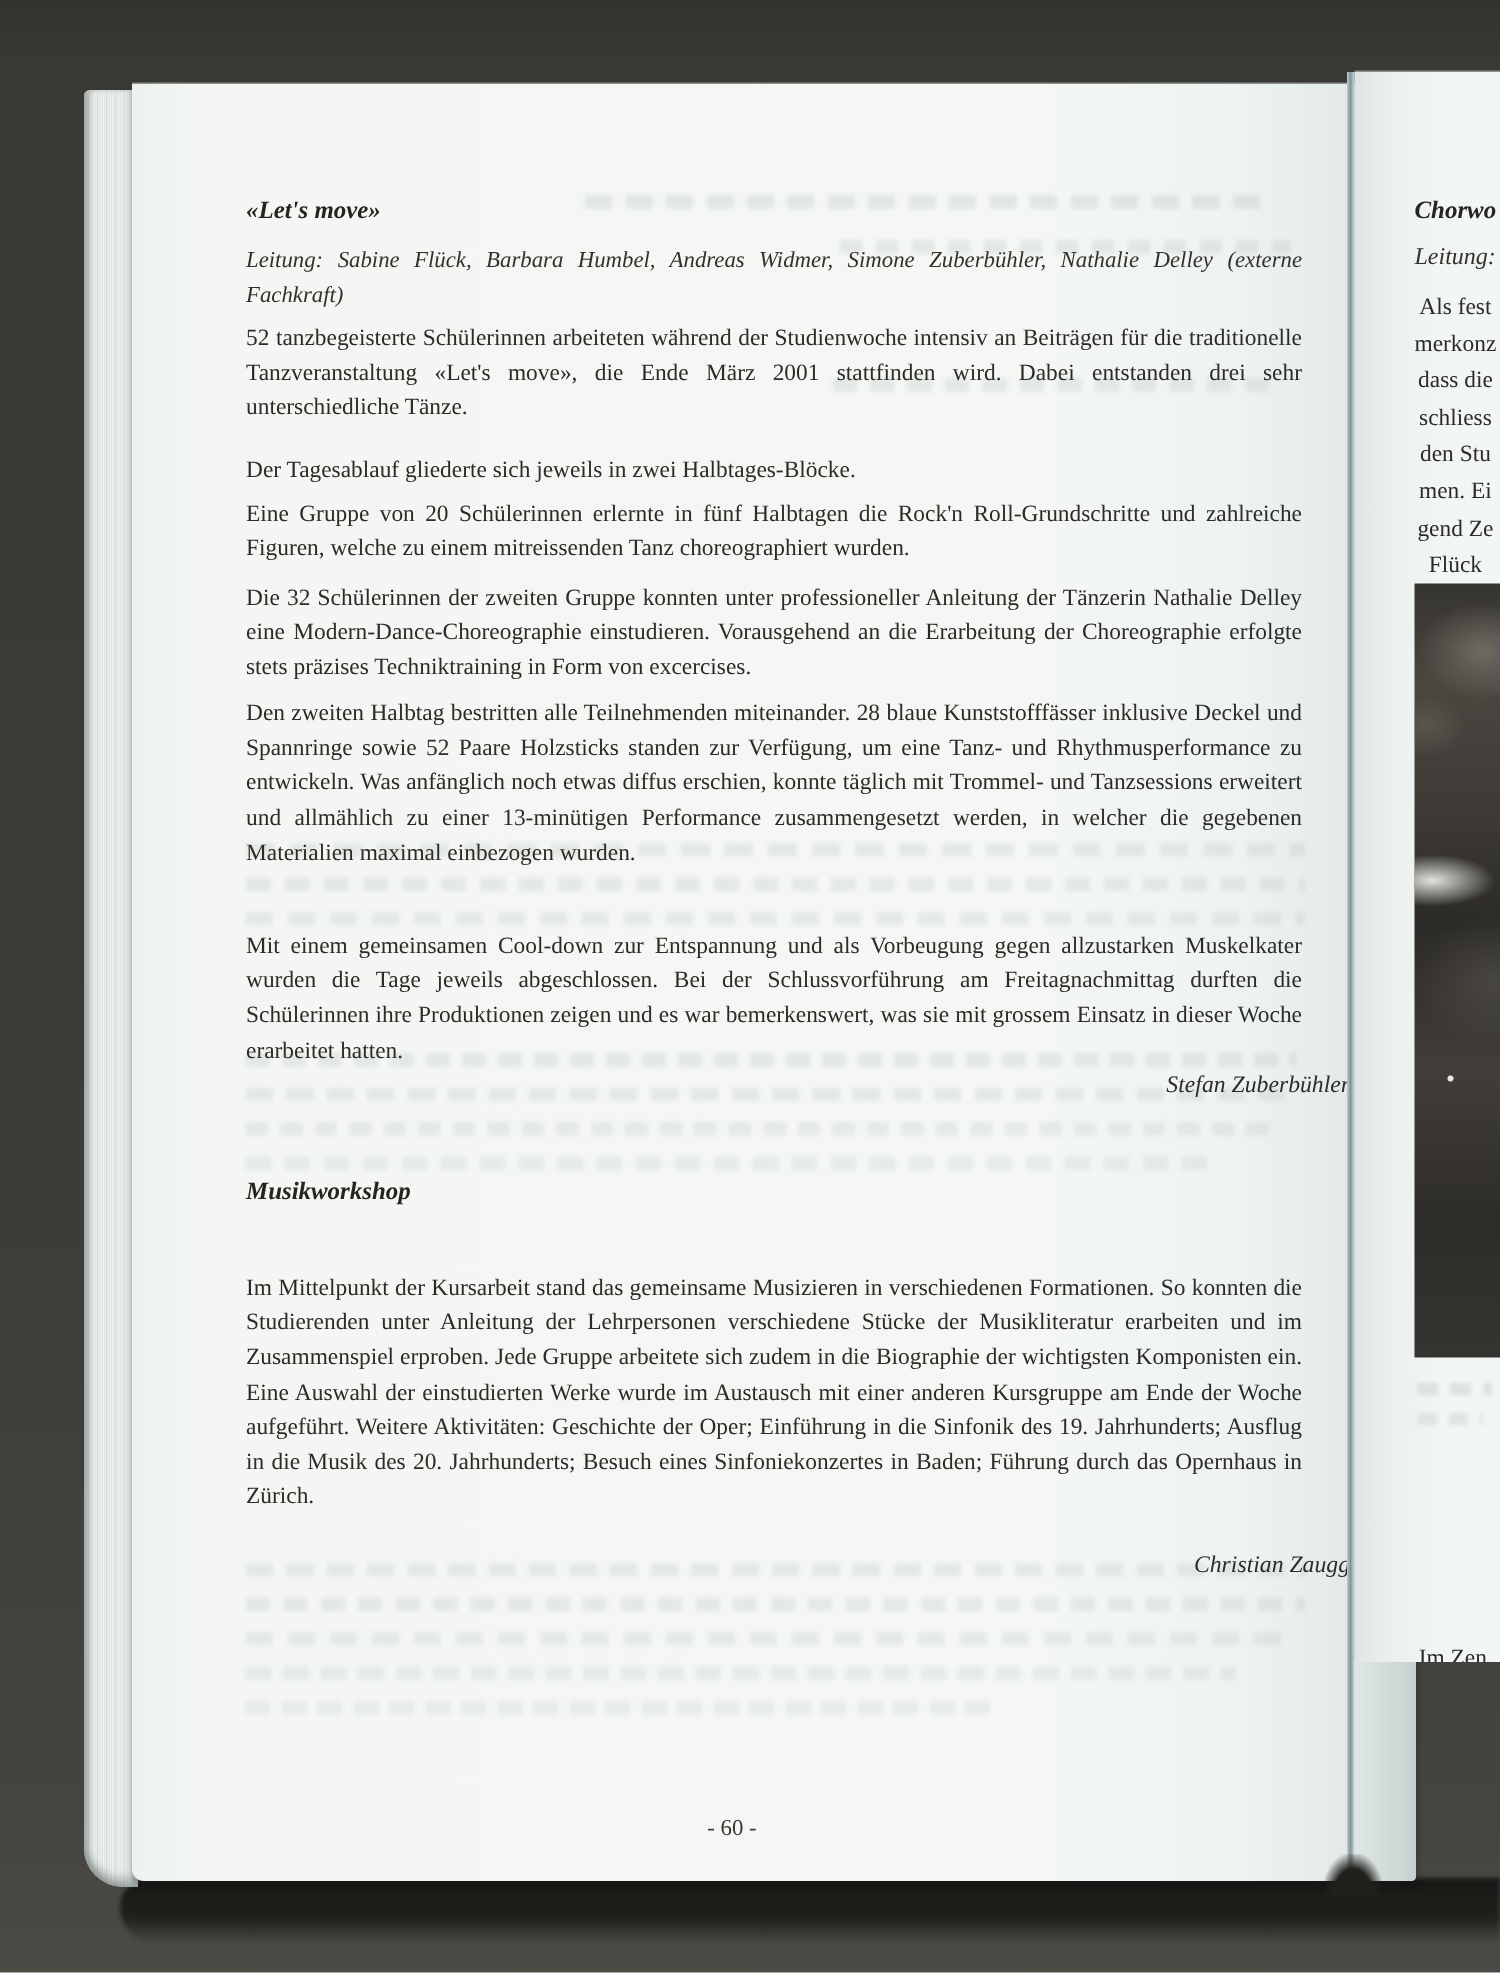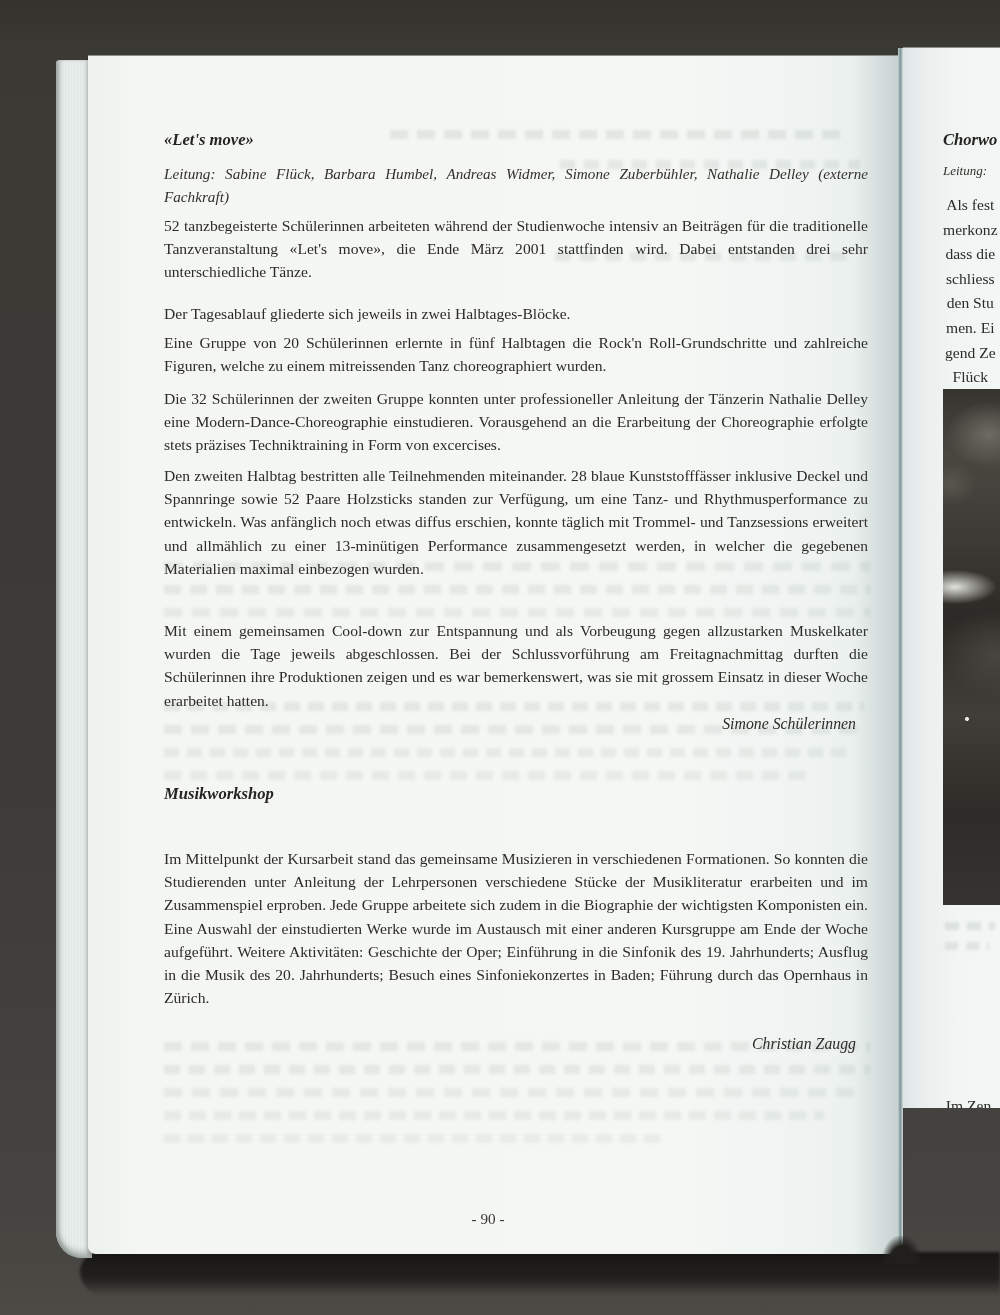--- a/index.html
+++ b/index.html
@@ -18,21 +18,21 @@
     position:absolute;left:56px;top:60px;width:36px;height:1198px;
     background:repeating-linear-gradient(90deg,#d5dcd9 0px,#eef3f0 1px,#dfe5e2 2px,#f3f7f4 3px);
     border-radius:4px 0 0 26px;
     box-shadow:inset 3px 0 4px rgba(110,120,115,.55), inset 0 3px 3px rgba(255,255,255,.5), inset 0 -6px 6px rgba(120,130,125,.5);
   }
   
   .page-left{
     position:absolute;left:88px;top:56px;width:812px;height:1198px;
     background:linear-gradient(90deg,#edf2ef 0px,#f3f6f3 45px,#f4f7f4 600px,#eef3f1 740px,#e2eae8 812px);
     box-shadow:0 -1px 0 #8b918c, 0 3px 5px rgba(20,20,18,.4);
-    border-radius:0 0 3px 8px;overflow:hidden;
+    border-radius:0 0 3px 8px;overflow:hidden;padding-left:44px;
   }
   .page-left .txt{position:absolute;left:76px;width:704px;margin:0;color:#2d2b27;
     font-size:15.6px;line-height:23.2px;text-align:justify;}
   .h-sec{position:absolute;left:76px;margin:0;color:#262420;
     font-size:16.6px;font-weight:bold;font-style:italic;}
   .leitung{position:absolute;left:76px;width:704px;margin:0;color:#33312c;
     font-size:15.2px;line-height:23px;font-style:italic;text-align:justify;}
   .sig{position:absolute;right:44px;margin:0;color:#2e2c28;
     font-size:15.8px;font-style:italic;}
   .pos-h1{top:74px;} .pos-lt1{top:106px;}
@@ -75,21 +75,21 @@
     background:radial-gradient(ellipse at 50% 100%,#201f1c 0 45%,rgba(32,31,28,0) 75%);}
   
   .page-right{
     position:absolute;left:903px;top:48px;width:97px;height:1060px;overflow:hidden;
     background:linear-gradient(90deg,#dde5e4 0px,#eaefee 20px,#f1f5f3 55px,#f2f6f4 97px);
     box-shadow:0 -1px 0 #8b918c;
   }
   .r-head{position:absolute;left:40px;top:82px;margin:0;color:#262420;
     font-size:16.6px;font-weight:bold;font-style:italic;white-space:nowrap;}
   .r-leitung{position:absolute;left:40px;top:115px;margin:0;color:#33312c;
-    font-size:13px;font-style:italic;white-space:nowrap;}
+    font-size:16px;font-style:italic;white-space:nowrap;}
   .r-block{position:absolute;left:40px;text-align:center;}
   .r-b1{top:145px;} .r-b2{top:922px;} .r-b3{top:1046px;}
   .r-line{height:24.6px;line-height:24.6px;font-size:15.6px;color:#2d2b27;white-space:nowrap;}
   .r-b2 .r-line{height:22.6px;line-height:22.6px;}
   .r-b3 .r-line{height:23px;line-height:23px;}
   .r-bleed{position:absolute;left:42px;top:872px;width:52px;height:34px;opacity:.45;filter:blur(1.5px);
     background-repeat:no-repeat;
     background-image:repeating-linear-gradient(90deg,rgba(128,140,134,.4) 0 14px,rgba(128,140,134,0) 14px 22px),
                      repeating-linear-gradient(90deg,rgba(128,140,134,.35) 0 13px,rgba(128,140,134,0) 13px 21px);
     background-size:50px 8px,44px 8px;background-position:0 2px,0 22px;}
@@ -114,27 +114,27 @@
   <div class="bleed"></div>
 
   <h2 class="h-sec pos-h1">«Let's move»</h2>
   <p class="leitung pos-lt1">Leitung: Sabine Flück, Barbara Humbel, Andreas Widmer, Simone Zuberbühler, Nathalie Delley (externe Fachkraft)</p>
   <p class="txt pos-p1">52 tanzbegeisterte Schülerinnen arbeiteten während der Studienwoche intensiv an Beiträgen für die traditionelle Tanzveranstaltung «Let's move», die Ende März 2001 stattfinden wird. Dabei entstanden drei sehr unterschiedliche Tänze.</p>
   <p class="txt pos-p2">Der Tagesablauf gliederte sich jeweils in zwei Halbtages-Blöcke.</p>
   <p class="txt pos-p3">Eine Gruppe von 20 Schülerinnen erlernte in fünf Halbtagen die Rock'n Roll-Grundschritte und zahlreiche Figuren, welche zu einem mitreissenden Tanz choreographiert wurden.</p>
   <p class="txt pos-p4">Die 32 Schülerinnen der zweiten Gruppe konnten unter professioneller Anleitung der Tänzerin Nathalie Delley eine Modern-Dance-Choreographie einstudieren. Vorausgehend an die Erarbeitung der Choreographie erfolgte stets präzises Techniktraining in Form von excercises.</p>
   <p class="txt pos-p5">Den zweiten Halbtag bestritten alle Teilnehmenden miteinander. 28 blaue Kunststofffässer inklusive Deckel und Spannringe sowie 52 Paare Holzsticks standen zur Verfügung, um eine Tanz- und Rhythmusperformance zu entwickeln. Was anfänglich noch etwas diffus erschien, konnte täglich mit Trommel- und Tanzsessions erweitert und allmählich zu einer 13-minütigen Performance zusammengesetzt werden, in welcher die gegebenen Materialien maximal einbezogen wurden.</p>
   <p class="txt pos-p6">Mit einem gemeinsamen Cool-down zur Entspannung und als Vorbeugung gegen allzustarken Muskelkater wurden die Tage jeweils abgeschlossen. Bei der Schlussvorführung am Freitagnachmittag durften die Schülerinnen ihre Produktionen zeigen und es war bemerkenswert, was sie mit grossem Einsatz in dieser Woche erarbeitet hatten.</p>
-  <p class="sig pos-sig1">Simone Schülerinnen</p>
+  <p class="sig pos-sig1">Stefan Zuberbühler</p>
 
   <h2 class="h-sec pos-h2">Musikworkshop</h2>
   <p class="txt pos-p7">Im Mittelpunkt der Kursarbeit stand das gemeinsame Musizieren in verschiedenen Formationen. So konnten die Studierenden unter Anleitung der Lehrpersonen verschiedene Stücke der Musikliteratur erarbeiten und im Zusammenspiel erproben. Jede Gruppe arbeitete sich zudem in die Biographie der wichtigsten Komponisten ein. Eine Auswahl der einstudierten Werke wurde im Austausch mit einer anderen Kursgruppe am Ende der Woche aufgeführt. Weitere Aktivitäten: Geschichte der Oper; Einführung in die Sinfonik des 19. Jahrhunderts; Ausflug in die Musik des 20. Jahrhunderts; Besuch eines Sinfoniekonzertes in Baden; Führung durch das Opernhaus in Zürich.</p>
   <p class="sig pos-sig2">Christian Zaugg</p>
 
-  <p class="page-number">- 90 -</p>
+  <p class="page-number">- 60 -</p>
 
   <div class="gutter-shade-left"></div>
 </div>
 
 <div class="gutter-line"></div>
 <div class="gutter-notch"></div>
 
 <div class="page-right">
   <h2 class="r-head">Chorwo</h2>
   <p class="r-leitung">Leitung:</p>

